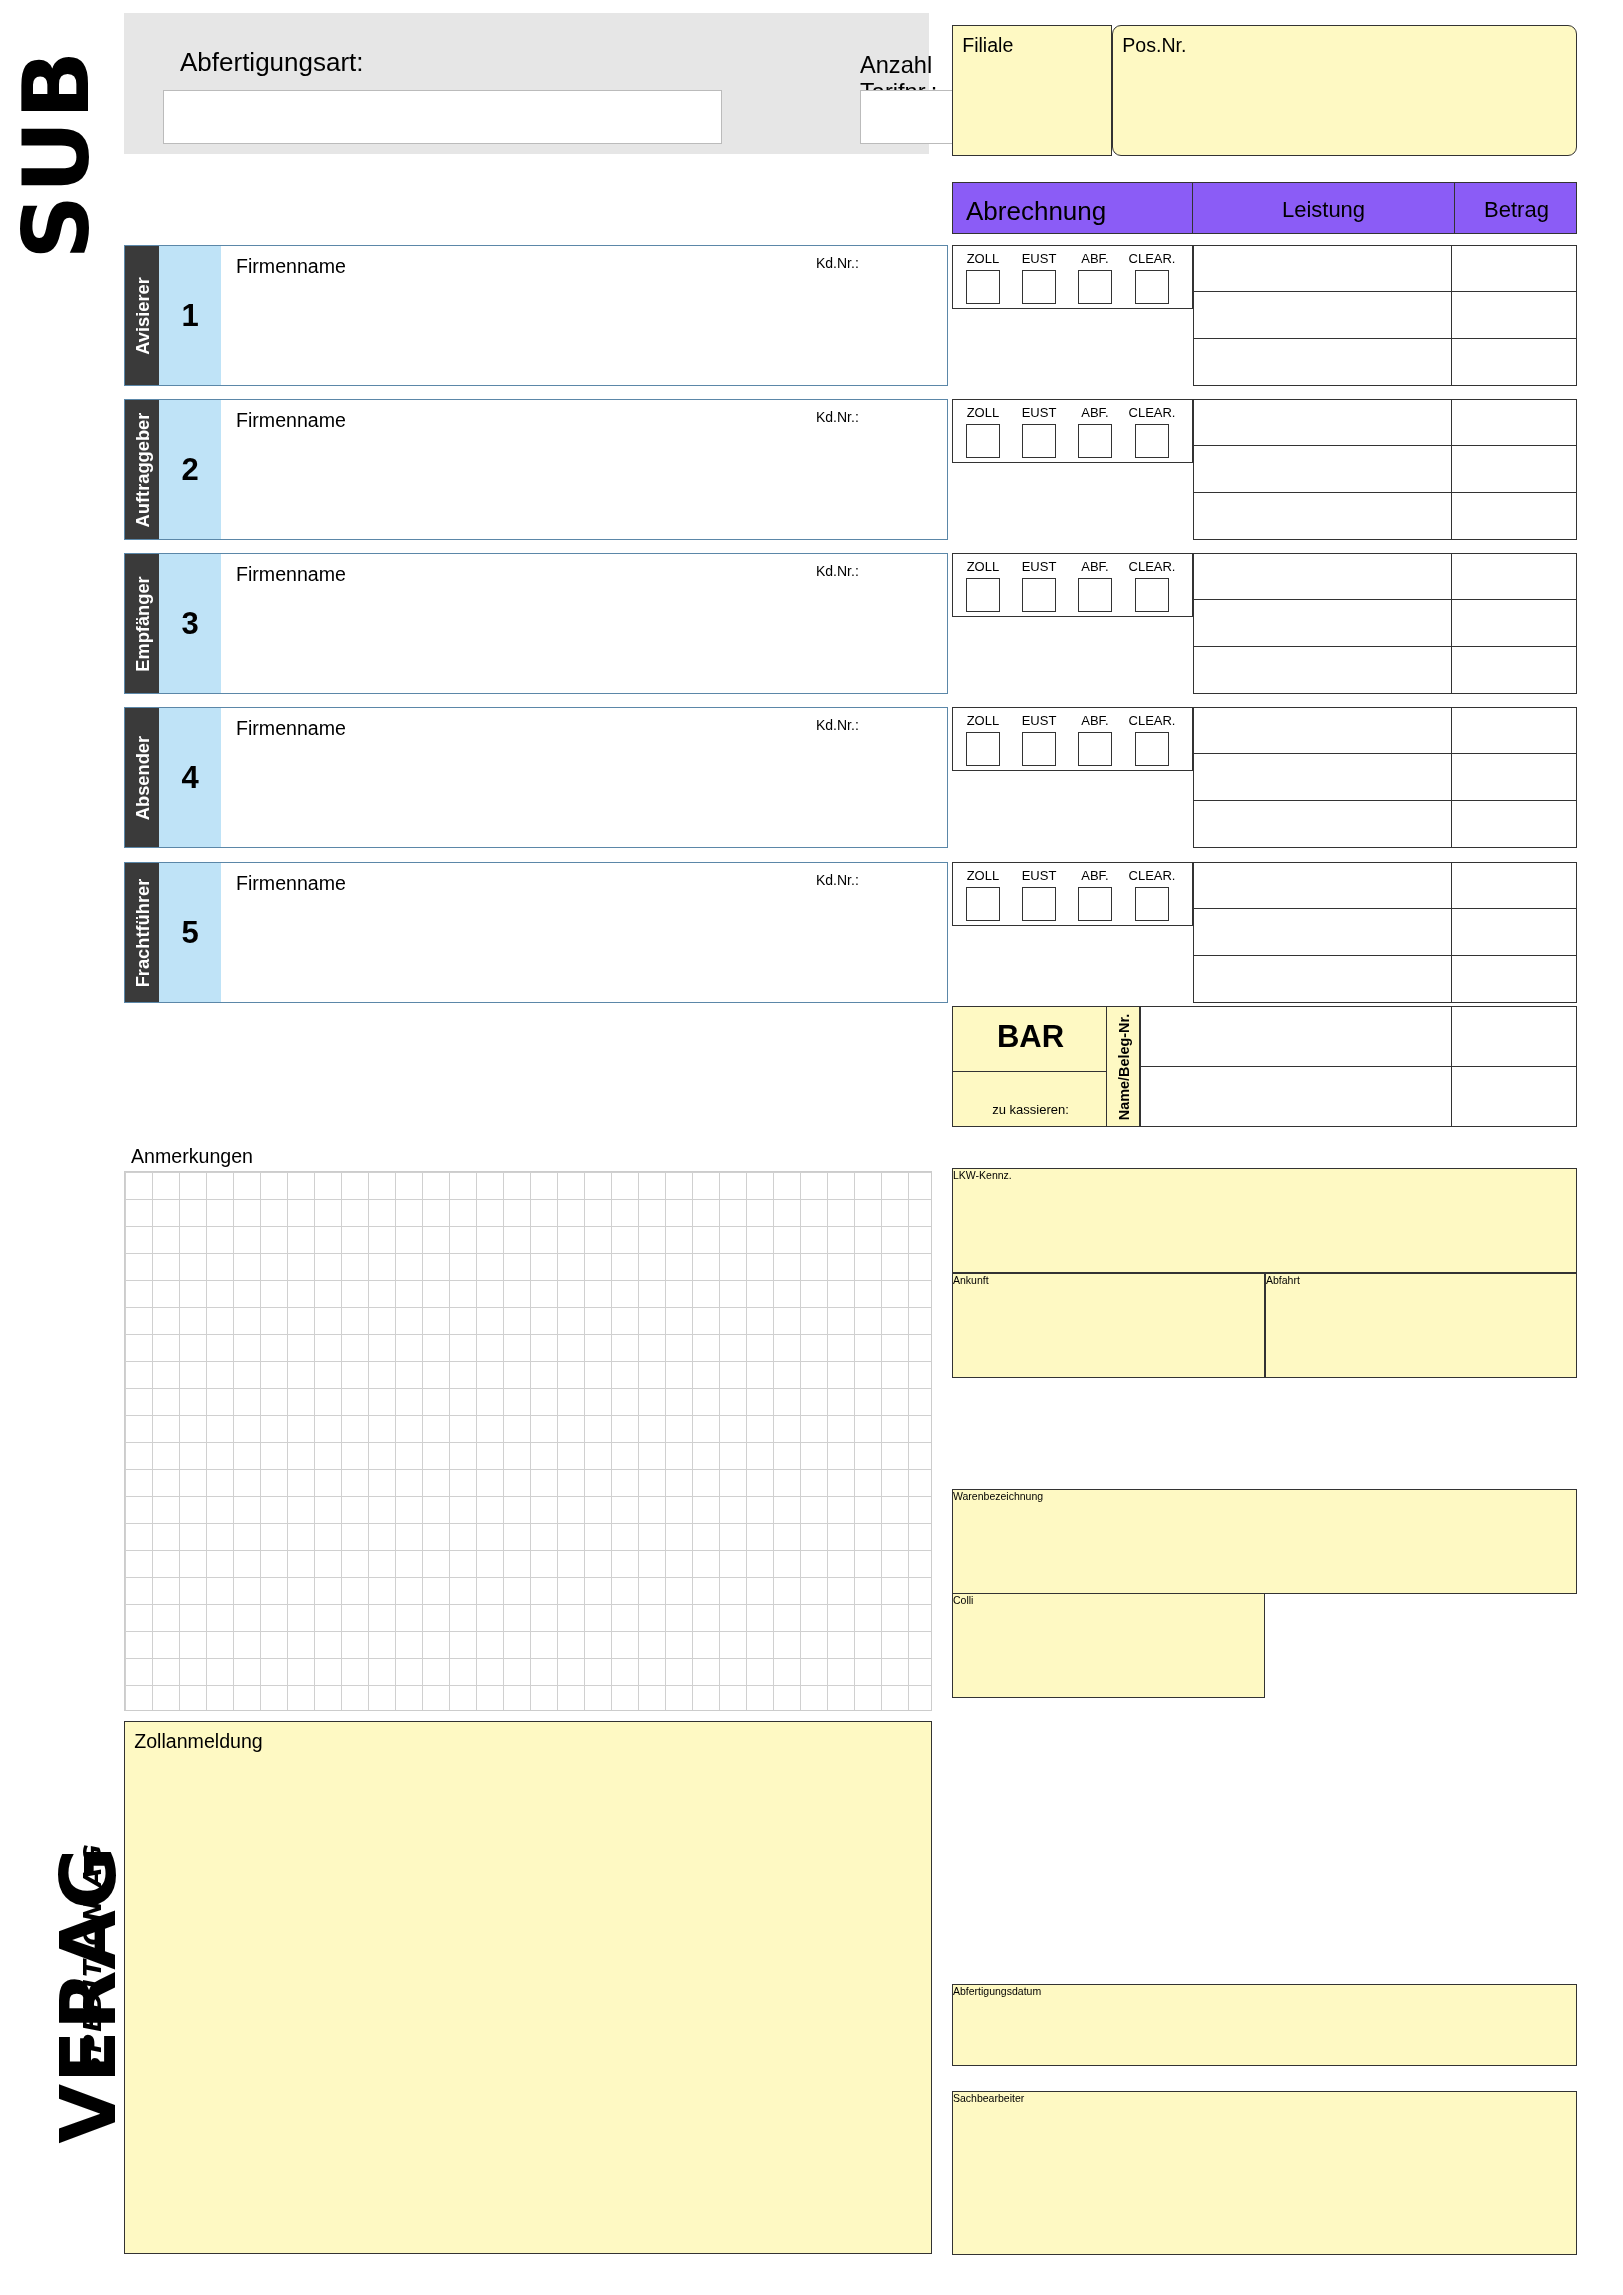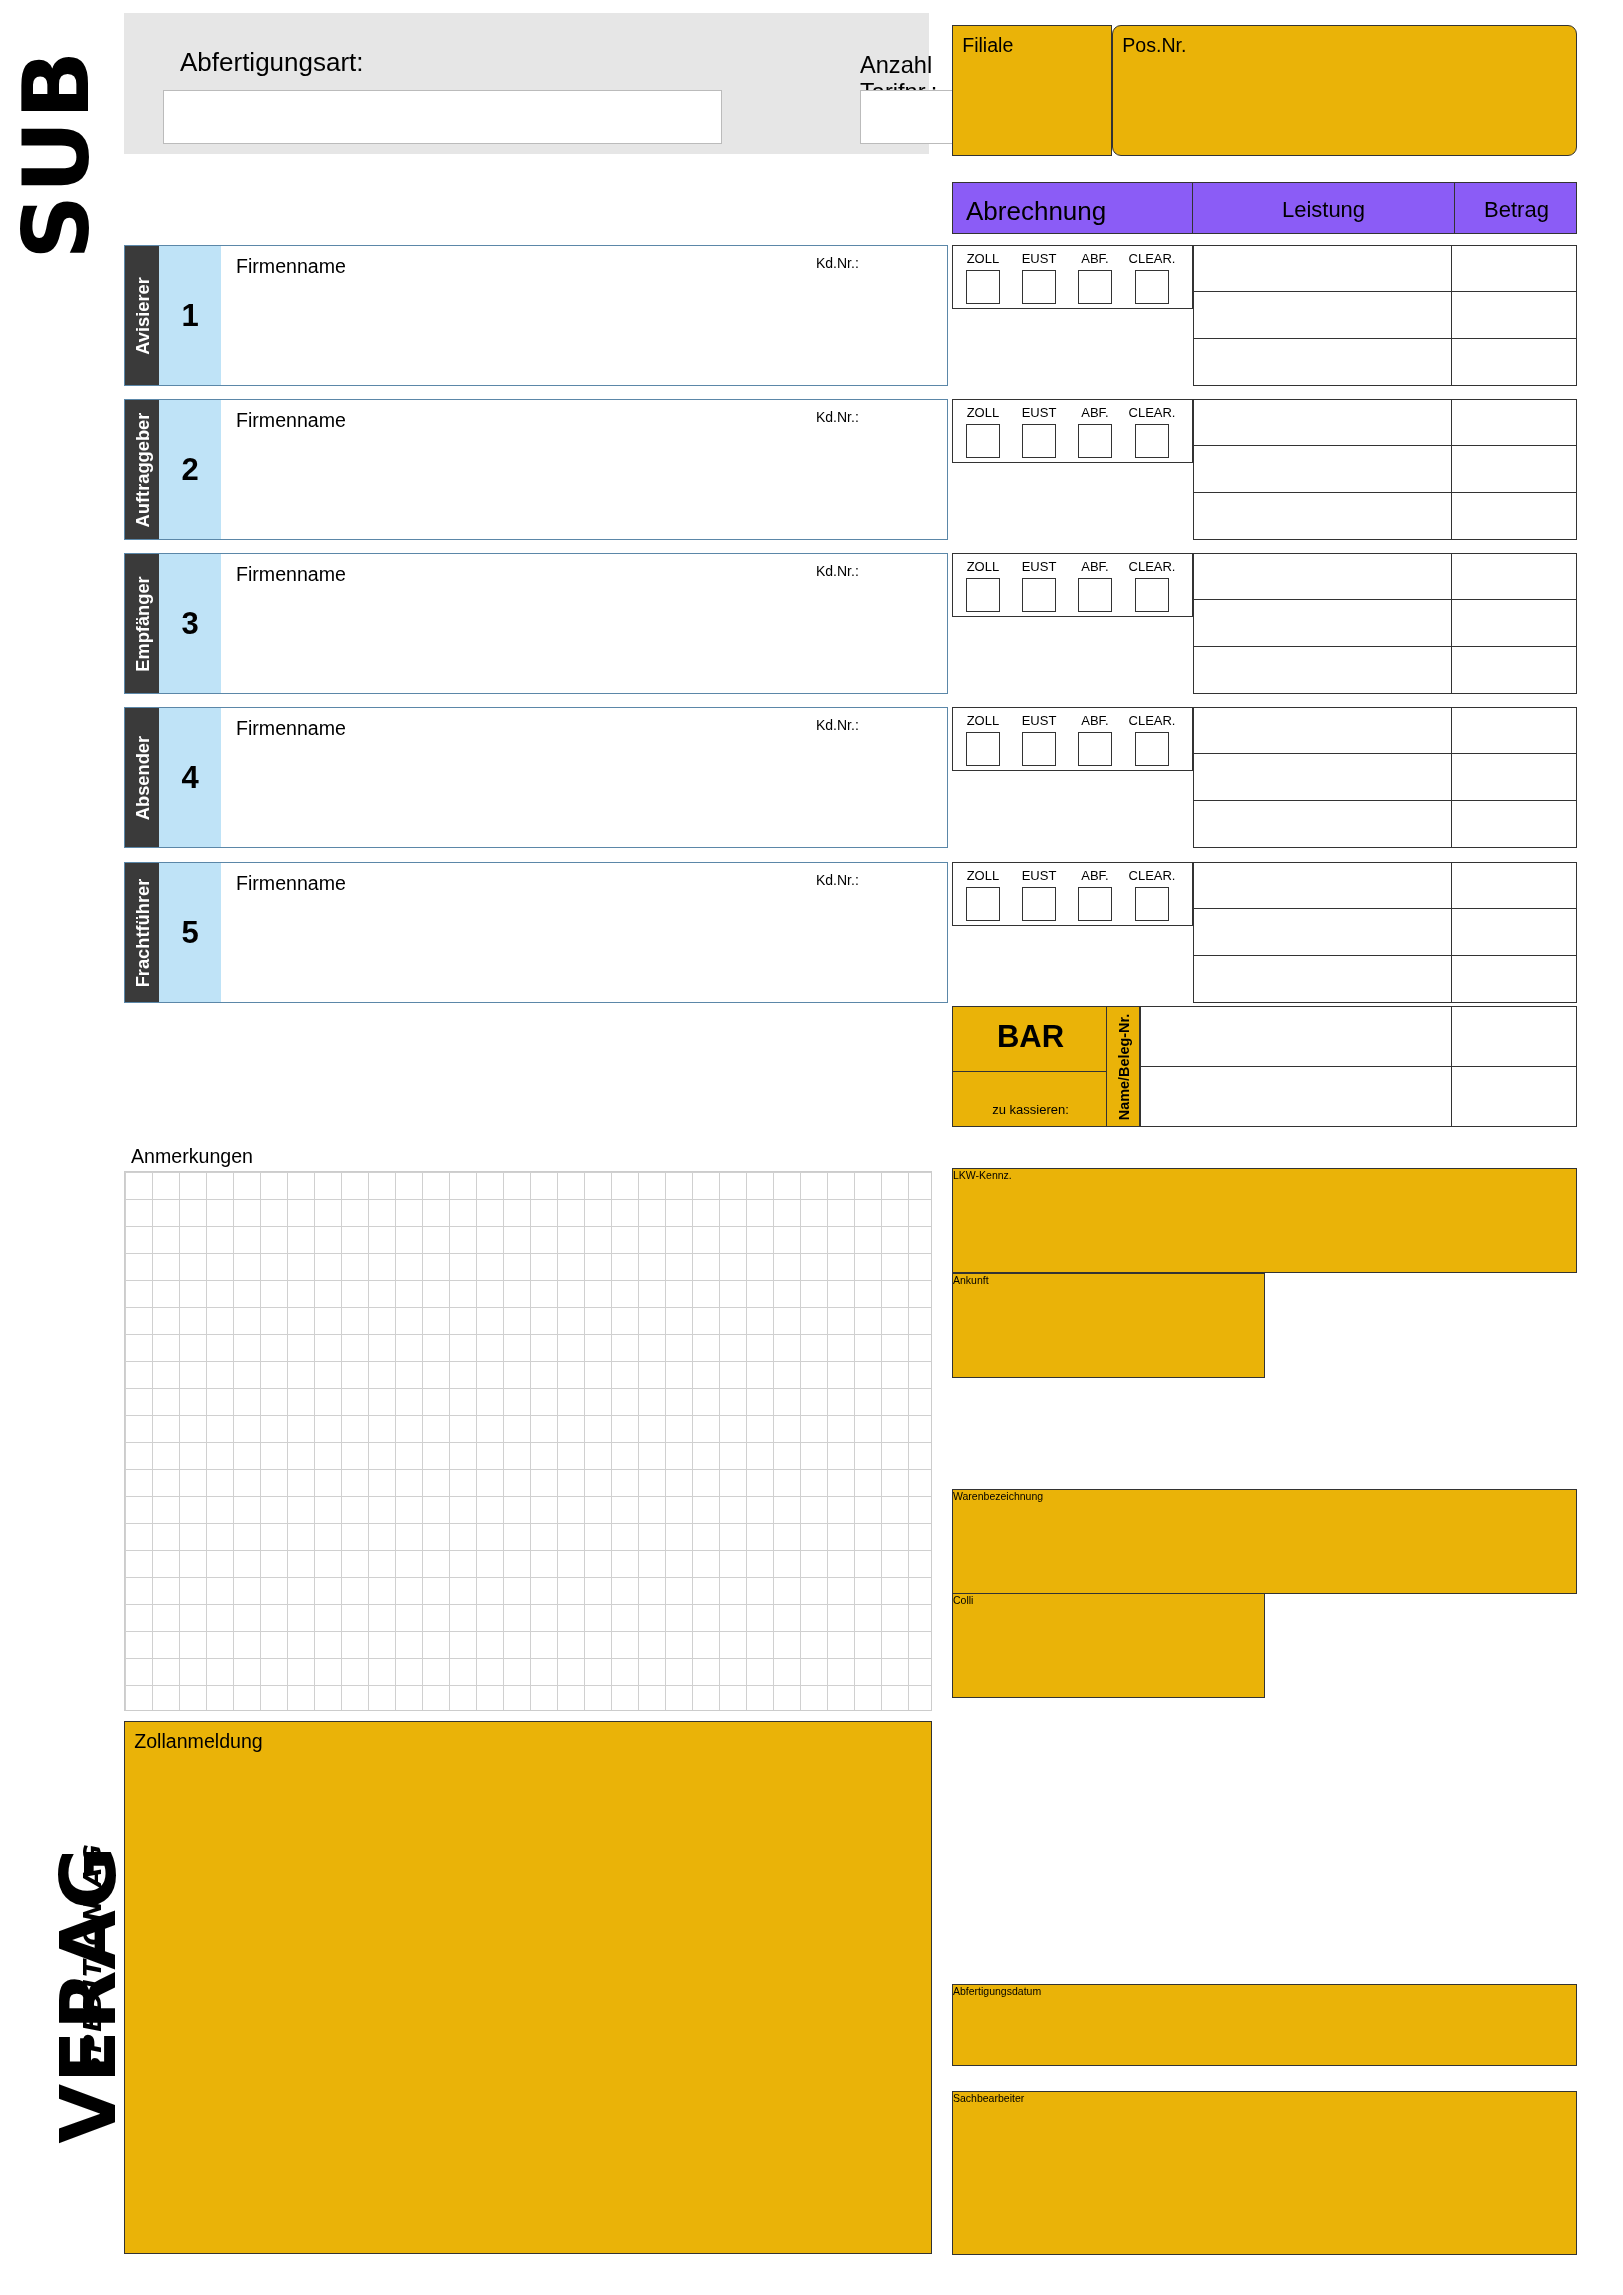--- a/index.html
+++ b/index.html
@@ -17,21 +17,21 @@
     height: 2295px;
     background: #ffffff;
     overflow: hidden;
   }
 
   
   .box {
     position: absolute;
     box-sizing: border-box;
     border: 1.3px solid #333333;
-    background: #eab308;
+    background: #fef9c3;
   }
 
   
   .sub-title {
     position: absolute;
     left: 6.5px;
     top: 6.5px;
     width: 98px;
     height: 275px;
   }
@@ -472,20 +472,23 @@
   <div class="box zoll">
     <div class="cap">Zollanmeldung</div>
   </div>
 
   <div class="box lkw">
     <div class="cap">LKW-Kennz.</div>
   </div>
   <div class="box ankunft">
     <div class="cap">Ankunft</div>
   </div>
+  <div class="box abfahrt">
+    <div class="cap">Abfahrt</div>
+  </div>
 
   <div class="box ware">
     <div class="cap">Warenbezeichnung</div>
   </div>
   <div class="box colli">
     <div class="cap">Colli</div>
   </div>
 
   <div class="box abfdat">
     <div class="cap">Abfertigungsdatum</div>

